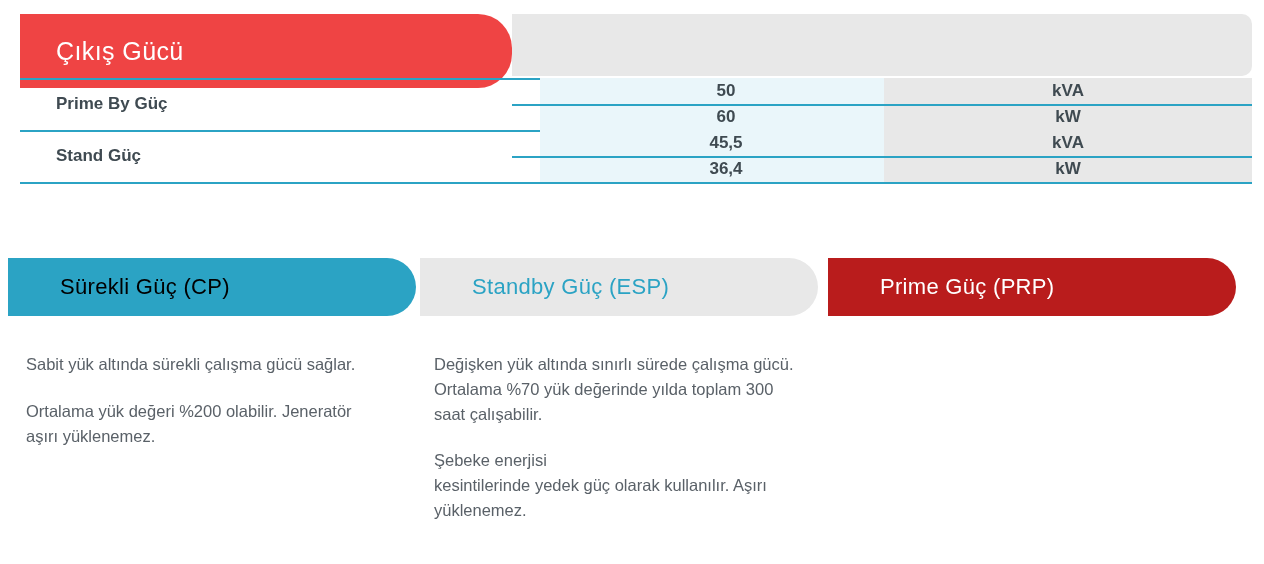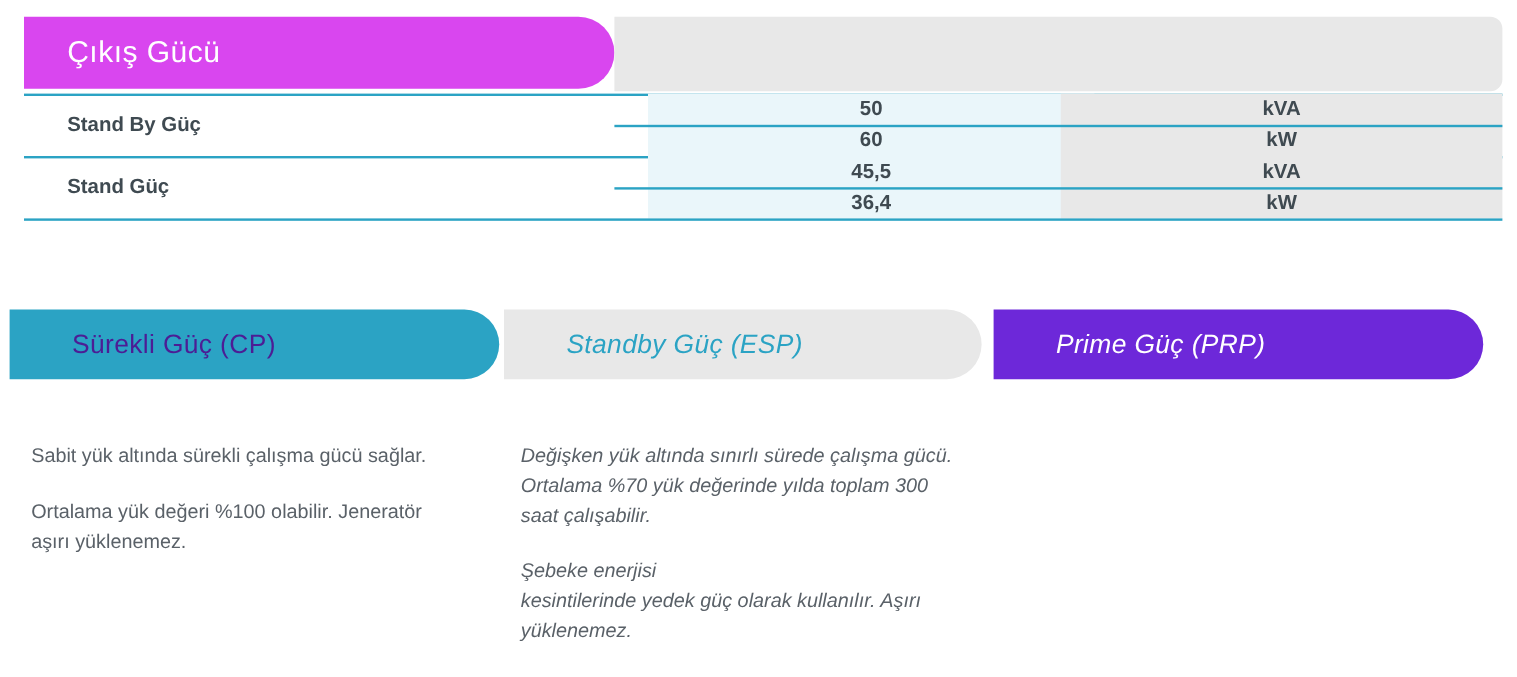--- a/index.html
+++ b/index.html
@@ -25,22 +25,22 @@
   .header-row {
     position: relative;
     height: 62px;
   }
 
   .header-pill {
     position: absolute;
     left: 8px;
     top: 0;
     width: 492px;
-    height: 60px;
-    background: #d946ef;
+    height: 74px;
+    background: #ef4444;
     border-radius: 0 34px 34px 0;
     display: flex;
     align-items: center;
     box-sizing: border-box;
     padding-left: 36px;
   }
   .header-pill span {
     color: #ffffff;
     font-size: 25px;
     letter-spacing: 0.4px;
@@ -130,49 +130,48 @@
     width: 1264px;
     height: 300px;
   }
 
   .card {
     position: absolute;
     top: 0;
     width: 408px;
   }
   .card.c1 { left: 8px; }
-  .card.c2 { left: 420px; font-style: italic; }
+  .card.c2 { left: 420px; }
   .card.c3 { left: 828px; }
 
   .card-pill {
     height: 58px;
     border-radius: 0 30px 30px 0;
     display: flex;
     align-items: center;
     padding-left: 52px;
     box-sizing: border-box;
   }
   .card.c1 .card-pill { background: #2ba3c4; width: 408px; }
   .card.c2 .card-pill { background: #e8e8e8; width: 398px; }
-  .card.c3 .card-pill { background: #6d28d9; width: 408px; font-style: italic; }
+  .card.c3 .card-pill { background: #b91c1c; width: 408px; }
 
   .card-pill span {
     font-size: 22px;
     letter-spacing: 0.3px;
   }
-  .card.c1 .card-pill span { color: #4c1d95; }
+  .card.c1 .card-pill span { color: #000000; }
   .card.c2 .card-pill span { color: #2ba3c4; }
   .card.c3 .card-pill span { color: #ffffff; }
 
   .card-body {
     padding: 36px 34px 0 18px;
     font-size: 16.5px;
     line-height: 1.5;
     color: #5a6168;
-    margin-top: 16px;
   }
   .card.c2 .card-body,
   .card.c3 .card-body { padding-left: 14px; }
 
   .card-body p {
     margin: 0 0 22px 0;
     white-space: pre-line;
   }
   .card-body p:last-child { margin-bottom: 0; }
 </style>
@@ -186,21 +185,21 @@
       <span>Çıkış Gücü</span>
     </div>
     <div class="header-grey"></div>
   </div>
 
   <div class="table-body">
 
     <div class="rule" style="top:0px;"></div>
 
     <div class="group">
-      <div class="group-label">Stand By Güç</div>
+      <div class="group-label">Prime By Güç</div>
       <div class="value-col">
         <div class="cell-line top">50</div>
         <div class="cell-line bottom">60</div>
       </div>
       <div class="unit-col">
         <div class="cell-line top">kVA</div>
         <div class="cell-line bottom">kW</div>
       </div>
       <div class="rule inner" style="top:26px;"></div>
       <div class="rule" style="top:52px;"></div>
@@ -224,21 +223,21 @@
 </div>
 
 <div class="cards">
 
   <div class="card c1">
     <div class="card-pill">
       <span>Sürekli Güç (CP)</span>
     </div>
     <div class="card-body">
       <p>Sabit yük altında sürekli çalışma gücü sağlar.</p>
-      <p>Ortalama yük değeri %100 olabilir. Jeneratör aşırı yüklenemez.</p>
+      <p>Ortalama yük değeri %200 olabilir. Jeneratör aşırı yüklenemez.</p>
     </div>
   </div>
 
   <div class="card c2">
     <div class="card-pill">
       <span>Standby Güç (ESP)</span>
     </div>
     <div class="card-body">
       <p>Değişken yük altında sınırlı sürede çalışma gücü. Ortalama %70 yük değerinde yılda toplam 300 saat çalışabilir.</p>
       <p>Şebeke enerjisi

